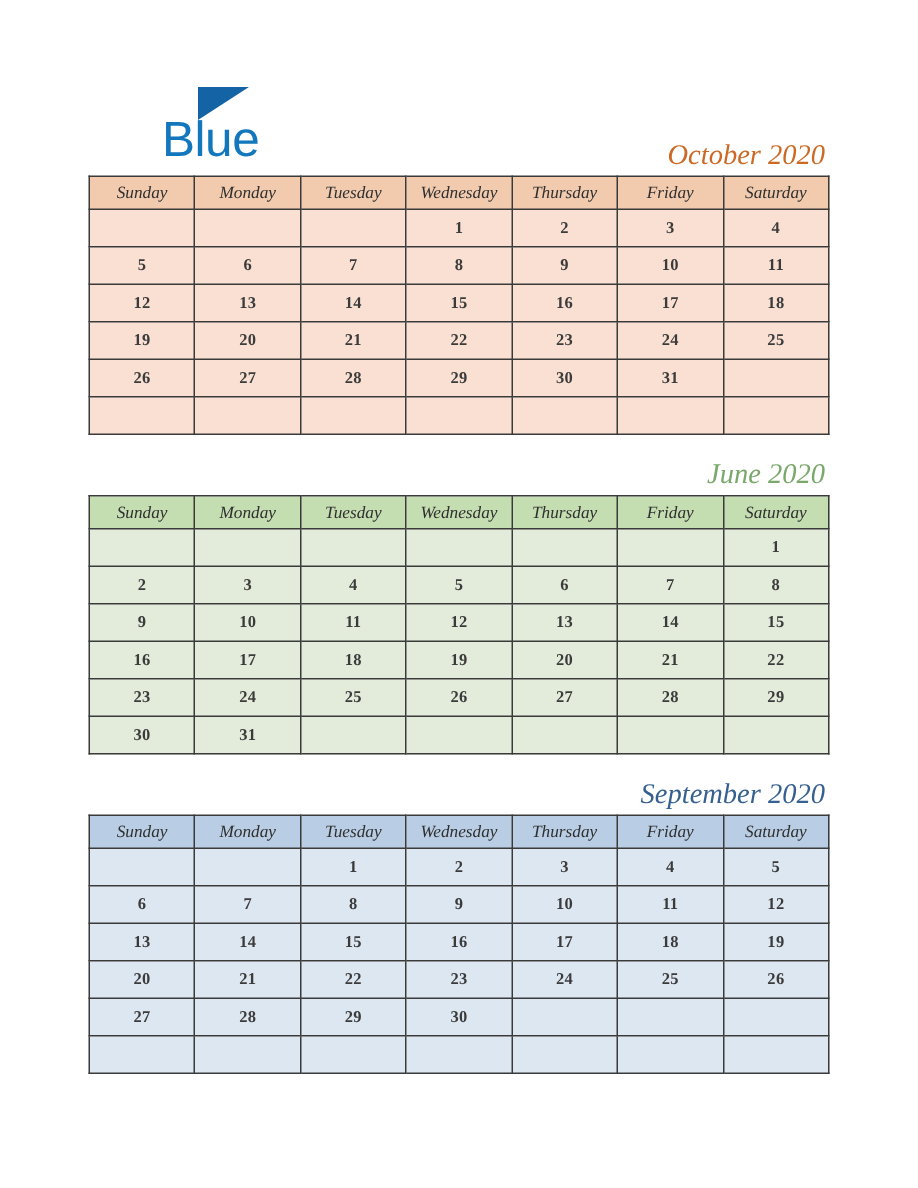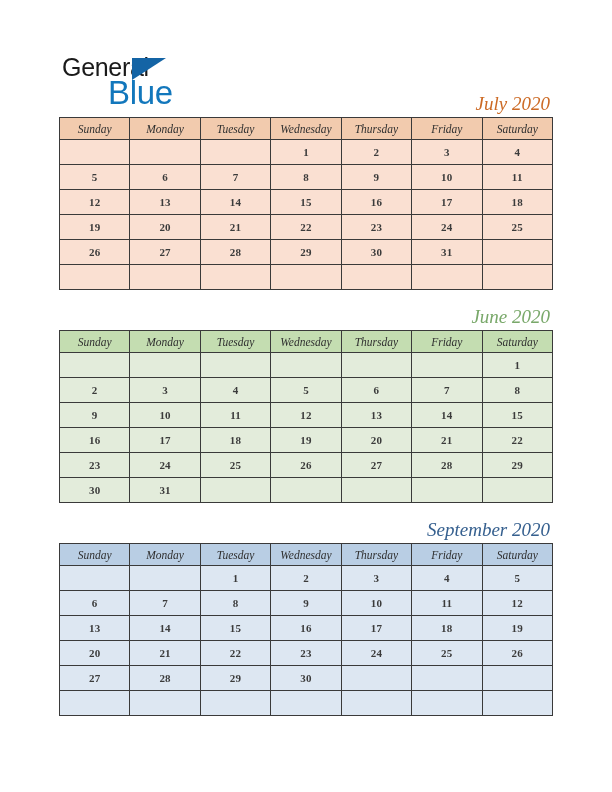--- a/index.html
+++ b/index.html
@@ -124,27 +124,26 @@
   #block-september .month-title { color: #36608f; }
   #block-september table.cal th { background: #b9cee4; }
   #block-september table.cal td { background: #dde7f2; }
 </style>
 </head>
 <body>
 
 <div class="page">
 
   <div class="logo">
-    <span class="logo-general">General</span>
     <span class="logo-flag"></span>
     <span class="logo-blue">Blue</span>
   </div>
 
   <div class="month-block" id="block-july">
-    <div class="month-title">July 2020</div>
+    <div class="month-title">October 2020</div>
     <table class="cal">
       <thead>
         <tr>
           <th>Sunday</th>
           <th>Monday</th>
           <th>Tuesday</th>
           <th>Wednesday</th>
           <th>Thursday</th>
           <th>Friday</th>
           <th>Saturday</th>

